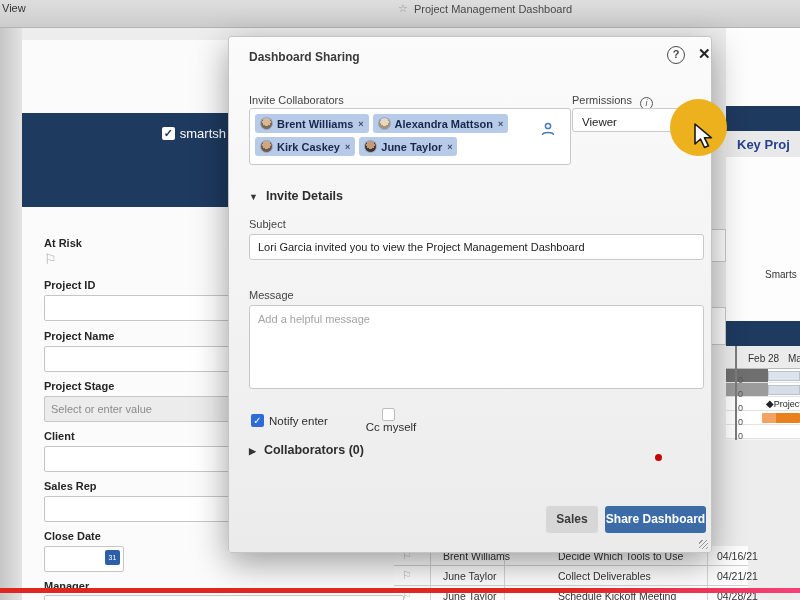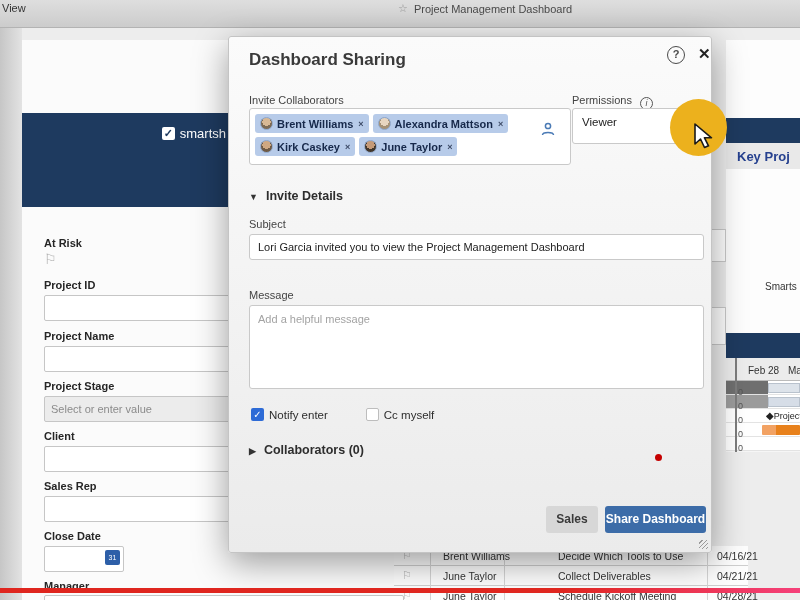--- a/index.html
+++ b/index.html
@@ -35,21 +35,21 @@
   .fld-select { background:#ececec; color:#8b8b8b; line-height:24px; }
   #flag-atrisk { position:absolute; left:44px; top:251px; color:#b0b0b0; font-size:14px; z-index:2; }
   #close-date-input { width:80px; }
   #cal-icon { position:absolute; left:105px; top:550px; width:15px; height:15px; background:#2d5fa8;
     border-radius:2px; color:#fff; font-size:7px; line-height:15px; text-align:center; z-index:3; }
 
   
   .gap-box { position:absolute; background:#fff; border:1px solid #c9c9c9; z-index:2; }
 
   
-  #right-panel { left:726px; top:40px; width:74px; height:412px; background:#fdfdfd; overflow:hidden; z-index:2; }
+  #right-panel { left:726px; top:28px; width:74px; height:412px; background:#fdfdfd; overflow:hidden; z-index:2; }
   #rp-navy-top { position:absolute; left:0; top:78px; width:74px; height:25px; background:#1e3a5f; }
   #rp-keyband { position:absolute; left:0; top:103px; width:74px; height:26px; background:#e9e9e9;
     display:flex; align-items:center; padding-left:11px; }
   #rp-keytext { font-size:13px; font-weight:bold; color:#26418f; white-space:nowrap; }
   #rp-subtext { position:absolute; left:39px; top:241px; font-size:10px; color:#333; white-space:nowrap; }
   #rp-navy-mid { position:absolute; left:0; top:293px; width:74px; height:25px; background:#1e3a5f; }
 
   
   #gantt-header { position:absolute; left:0; top:318px; width:74px; height:23px; background:#ececec;
     border-bottom:1px solid #bbb; font-size:10px; color:#333; }
@@ -76,55 +76,55 @@
   .trow .flag { position:absolute; left:8px; top:3px; color:#b5b5b5; font-size:11px; }
   .trow .assigned { position:absolute; left:49px; top:4px; white-space:nowrap; }
   .trow .task { position:absolute; left:164px; top:4px; white-space:nowrap; }
   .trow .date { position:absolute; left:323px; top:4px; white-space:nowrap; }
   .tvline { position:absolute; top:0; width:1px; height:54px; background:#d4d4d4; }
 
   
   #modal { left:228px; top:36px; width:484px; height:517px; z-index:5;
     background:linear-gradient(#fbfbfb,#ebebeb); border:1px solid #c4c4c4; border-radius:3px;
     box-shadow:0 10px 34px rgba(0,0,0,.38); }
-  #modal-title { position:absolute; left:20px; top:13px; font-size:17px; font-weight:bold; color:#3a3a3a; }
+  #modal-title { position:absolute; left:20px; top:13px; font-size:12px; font-weight:bold; color:#3a3a3a; }
   #help-icon { position:absolute; left:438px; top:9px; width:18px; height:18px; border:1.5px solid #4a4a4a;
     border-radius:50%; font-size:11px; color:#4a4a4a; text-align:center; line-height:15px; font-weight:bold; }
   #close-icon { position:absolute; left:469px; top:8px; font-size:15px; font-weight:bold; color:#222; }
   .sm-label { position:absolute; font-size:11px; color:#444; }
   #collab-box { position:absolute; left:20px; top:71px; width:322px; height:57px; background:#fff;
     border:1px solid #c9c9c9; border-radius:3px; padding:5px; display:flex; flex-wrap:wrap; gap:4px; align-content:flex-start; }
   .chip { display:flex; align-items:center; gap:4px; background:#b7cbe9; border-radius:3px;
     padding:1px 5px; height:19px; font-size:11px; font-weight:bold; color:#16284a; }
   .chip .x { font-size:9px; color:#3c4a66; margin-left:1px; }
   .avatar { width:13px; height:13px; border-radius:50%; border:1px solid #8fa6c8; }
   .av0 { background:radial-gradient(circle at 50% 35%, #d8b894 45%, #7d6a54 46%); }
   .av1 { background:radial-gradient(circle at 50% 35%, #e8d6c0 45%, #a69276 46%); }
   .av2 { background:radial-gradient(circle at 50% 35%, #cfa882 45%, #6e5a45 46%); }
   .av3 { background:radial-gradient(circle at 50% 35%, #c49a78 45%, #42372c 46%); }
   #person-add-icon { position:absolute; right:14px; top:12px; }
   #perm-info-icon { display:inline-block; width:13px; height:13px; border:1.2px solid #555; border-radius:50%;
     font-size:9px; line-height:11px; text-align:center; color:#555; margin-left:8px; vertical-align:-2px; font-style:italic; }
-  #perm-select { position:absolute; left:343px; top:71px; width:128px; height:36px; background:#fff;
+  #perm-select { position:absolute; left:343px; top:71px; width:128px; height:24px; background:#fff;
     border:1px solid #c9c9c9; border-radius:3px; font-size:11.5px; color:#222; line-height:26px; padding-left:9px; }
   .section-hdr { position:absolute; font-size:12.5px; font-weight:bold; color:#2e2e2e; }
   .tri { font-size:9px; margin-right:8px; color:#333; }
   #subject-input { position:absolute; left:20px; top:197px; width:455px; height:26px; background:#fff;
     border:1px solid #c9c9c9; border-radius:3px; font-size:11px; color:#222; padding:0 8px;
     font-family:"Liberation Sans", sans-serif; }
   #message-area { position:absolute; left:20px; top:268px; width:455px; height:84px; background:#fff;
     border:1px solid #c9c9c9; border-radius:3px; font-size:11px; padding:7px 8px; resize:none;
     font-family:"Liberation Sans", sans-serif; color:#333; }
   #message-area::placeholder { color:#a3a3a3; }
   #check-row { position:absolute; left:22px; top:371px; display:flex; align-items:center; gap:10px; font-size:11.5px; color:#2e2e2e; }
   .cbox { width:13px; height:13px; border-radius:2px; margin-right:5px; }
   .cbox.on { background:#2e6bd6; color:#fff; font-size:10px; line-height:13px; text-align:center; }
   .cbox.off { background:#fff; border:1px solid #bdbdbd; }
   .check-item { display:flex; align-items:center; }
-  #cc-item { margin-left:28px; }
+  #cc-item { margin-left:28px;flex-direction:column; }
   #btn-row { position:absolute; left:0; top:469px; width:484px; height:28px; }
   #cancel-btn { position:absolute; left:317px; top:0; width:52px; height:27px; background:#d7d7d7;
     border-radius:3px; font-size:12px; font-weight:bold; color:#3a3a3a; text-align:center; line-height:27px; }
   #share-btn { position:absolute; left:376px; top:0; width:101px; height:27px; background:#3c6ca8;
     border-radius:3px; font-size:12px; font-weight:bold; color:#fff; text-align:center; line-height:27px; }
   #resize-handle { position:absolute; right:3px; bottom:3px; width:9px; height:9px;
     background:repeating-linear-gradient(135deg, transparent 0 2px, #9a9a9a 2px 3px); }
 
   
   #red-dot { left:655px; top:454px; width:7px; height:7px; border-radius:50%; background:#c50000; z-index:6; }

